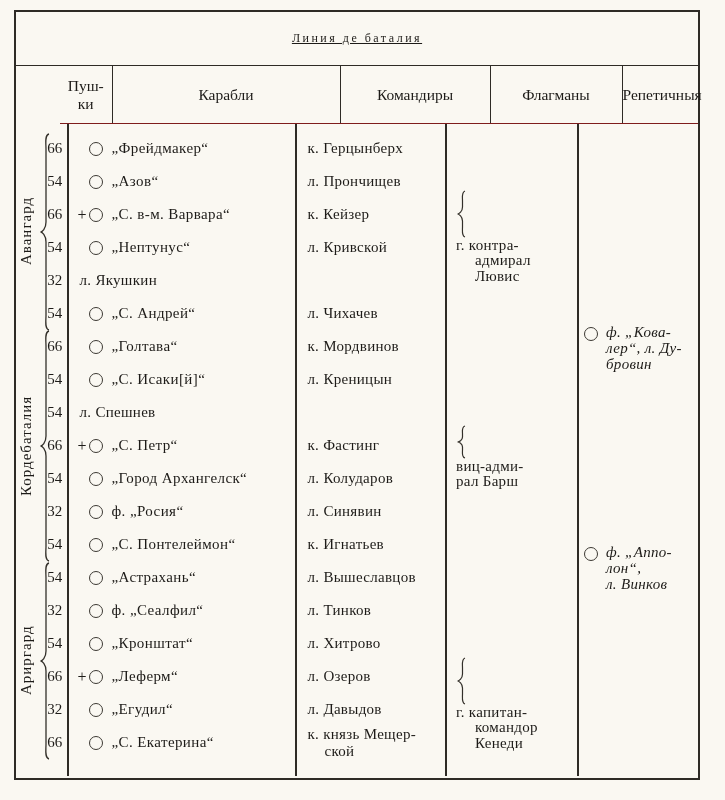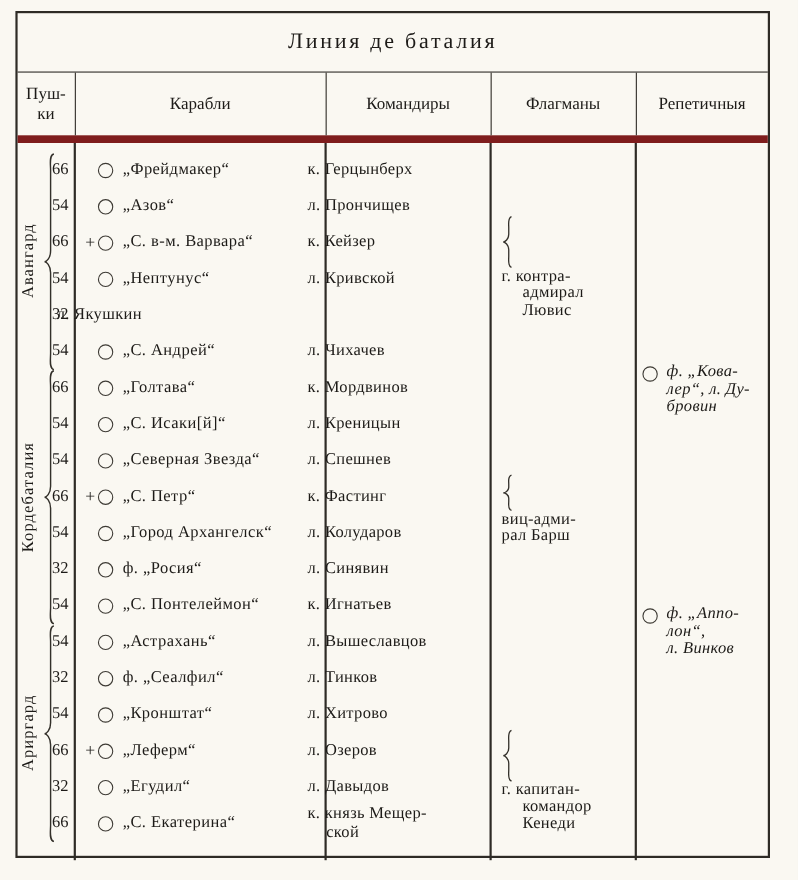--- a/index.html
+++ b/index.html
@@ -16,24 +16,24 @@
     width: 686px; height: 770px;
     border: 2px solid #2e2b26;
     box-sizing: border-box;
     background: #faf8f2;
   }
 
   .title-row {
     height: 53px;
     border-bottom: 1.5px solid #2e2b26;
     display: flex; align-items: center; justify-content: center;
-    font-size: 20px; letter-spacing: 2.5px;
-  }
-
-  .header-row { display: flex; height: 57px; border-bottom: 7px solid #7f1d1d; }
+    font-size: 12px; letter-spacing: 2.5px; text-decoration: underline;
+  }
+
+  .header-row { display: flex; height: 57px; border-bottom: 1px solid #7f1d1d; margin-left: 44px; }
   .header-cell {
     box-sizing: border-box;
     border-right: 1.5px solid #2e2b26;
     display: flex; align-items: center; justify-content: center;
     text-align: center; font-size: 15.5px;
     white-space: pre-line; line-height: 1.15;
   }
   .hc-guns { flex: 0 0 52.5px; }
   .hc-ships { flex: 0 0 228px; }
   .hc-cmdr { flex: 0 0 150px; }
@@ -53,21 +53,21 @@
   .cell-ship { flex: 0 0 228px; box-sizing: border-box; display: flex; align-items: center; font-size: 15px; }
   .plus-mark { width: 18px; text-align: right; font-size: 16px; line-height: 1; }
   .ship-circle {
     width: 12px; height: 12px; flex: none;
     border: 1.3px solid #3d3a34; border-radius: 50%;
     margin-left: 2px; background: transparent;
   }
   .ship-name { margin-left: 9px; white-space: nowrap; letter-spacing: 0.4px; }
   .cell-cmdr {
     flex: 0 0 150px; box-sizing: border-box;
-    text-indent: -17px;
+    padding-left: 28px; text-indent: -17px;
     font-size: 15px; line-height: 1.1; white-space: pre-line;
     letter-spacing: 0.3px;
   }
 
   .group-label {
     position: absolute; left: 2px; width: 20px;
     writing-mode: vertical-rl; transform: rotate(180deg);
     text-align: center; font-size: 15px; letter-spacing: 1px;
     white-space: nowrap;
   }
@@ -186,25 +186,20 @@
           <div class="cell-guns">54</div>
           <div class="cell-ship">
               <span class="plus-mark"></span>
               <span class="ship-circle"></span>
               <span class="ship-name">„С. Исаки[й]“</span>
             </div>
           <div class="cell-cmdr">л. Креницын</div>
         </div>
         <div class="row">
           <div class="cell-guns">54</div>
-          <div class="cell-ship">
-              <span class="plus-mark"></span>
-              <span class="ship-circle"></span>
-              <span class="ship-name">„Северная Звезда“</span>
-            </div>
           <div class="cell-cmdr">л. Спешнев</div>
         </div>
         <div class="row">
           <div class="cell-guns">66</div>
           <div class="cell-ship">
               <span class="plus-mark">+</span>
               <span class="ship-circle"></span>
               <span class="ship-name">„С. Петр“</span>
             </div>
           <div class="cell-cmdr">к. Фастинг</div>

